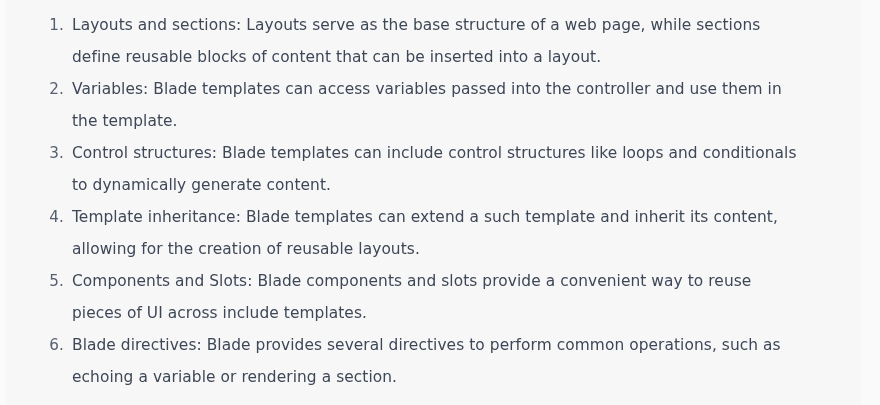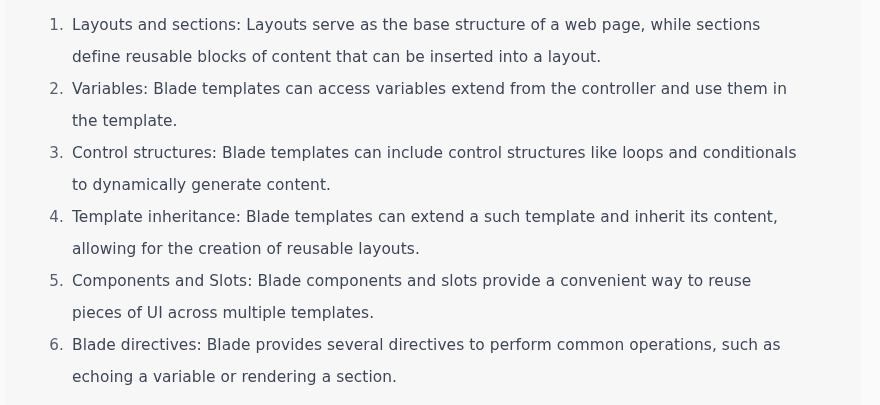--- a/index.html
+++ b/index.html
@@ -99,36 +99,36 @@
   <div class="content">
     <ol class="feature-list">
 
       <li class="feature-item">
         <span class="marker"></span>
         <span class="item-text">Layouts and sections: Layouts serve as the base structure of a web page, while sections define reusable blocks of content that can be inserted into a layout.</span>
       </li>
 
       <li class="feature-item">
         <span class="marker"></span>
-        <span class="item-text">Variables: Blade templates can access variables extend from the controller and use them in the template.</span>
+        <span class="item-text">Variables: Blade templates can access variables passed into the controller and use them in the template.</span>
       </li>
 
       <li class="feature-item">
         <span class="marker"></span>
         <span class="item-text">Control structures: Blade templates can include control structures like loops and conditionals to dynamically generate content.</span>
       </li>
 
       <li class="feature-item">
         <span class="marker"></span>
         <span class="item-text">Template inheritance: Blade templates can extend a such template and inherit its content, allowing for the creation of reusable layouts.</span>
       </li>
 
       <li class="feature-item">
         <span class="marker"></span>
-        <span class="item-text">Components and Slots: Blade components and slots provide a convenient way to reuse pieces of UI across multiple templates.</span>
+        <span class="item-text">Components and Slots: Blade components and slots provide a convenient way to reuse pieces of UI across include templates.</span>
       </li>
 
       <li class="feature-item">
         <span class="marker"></span>
         <span class="item-text">Blade directives: Blade provides several directives to perform common operations, such as echoing a variable or rendering a section.</span>
       </li>
 
     </ol>
   </div>
 

